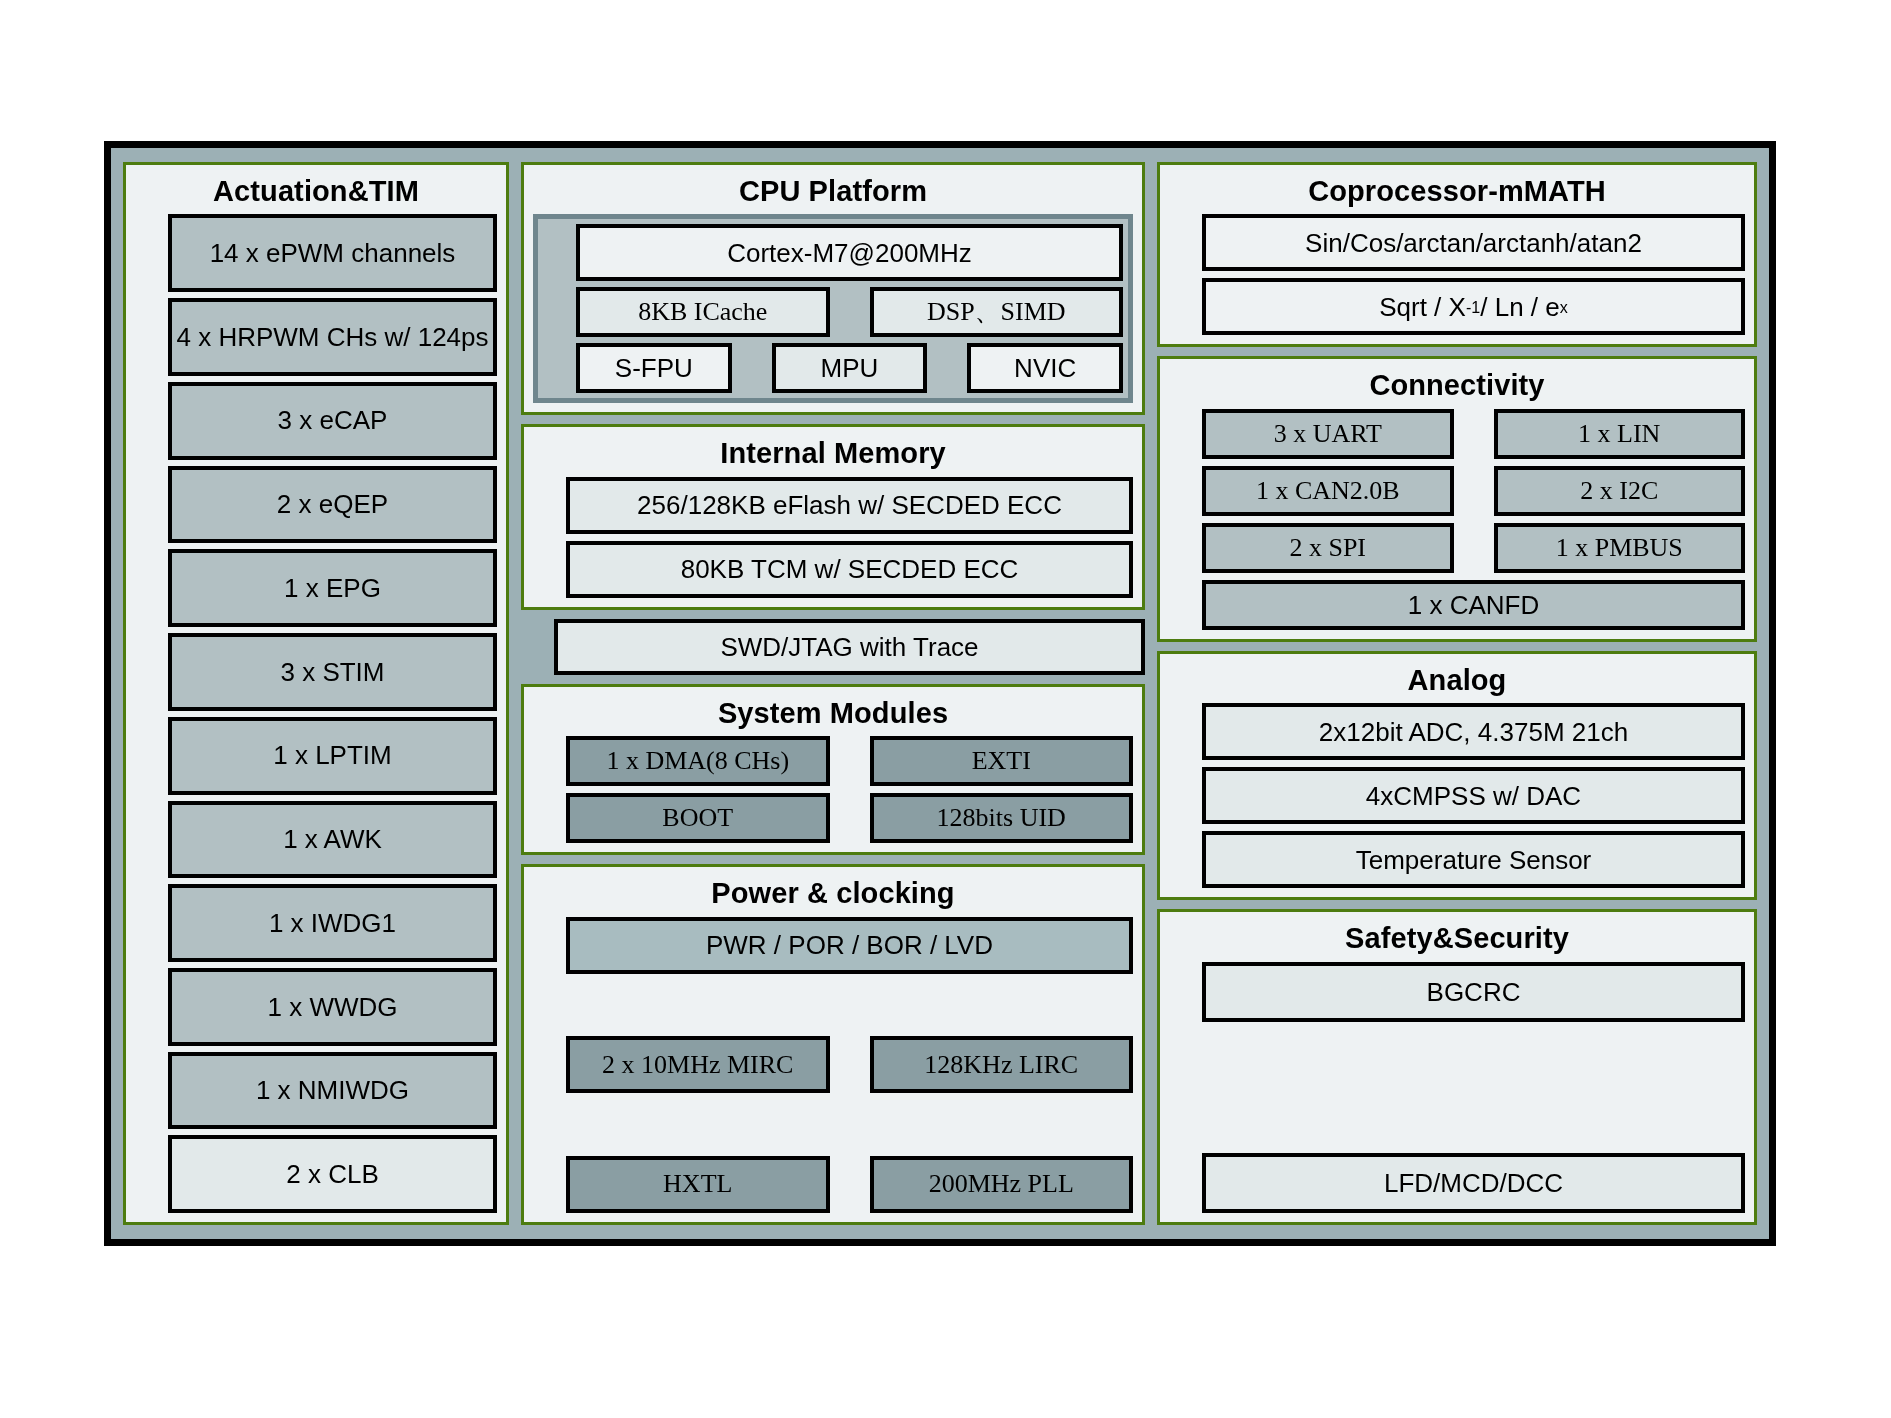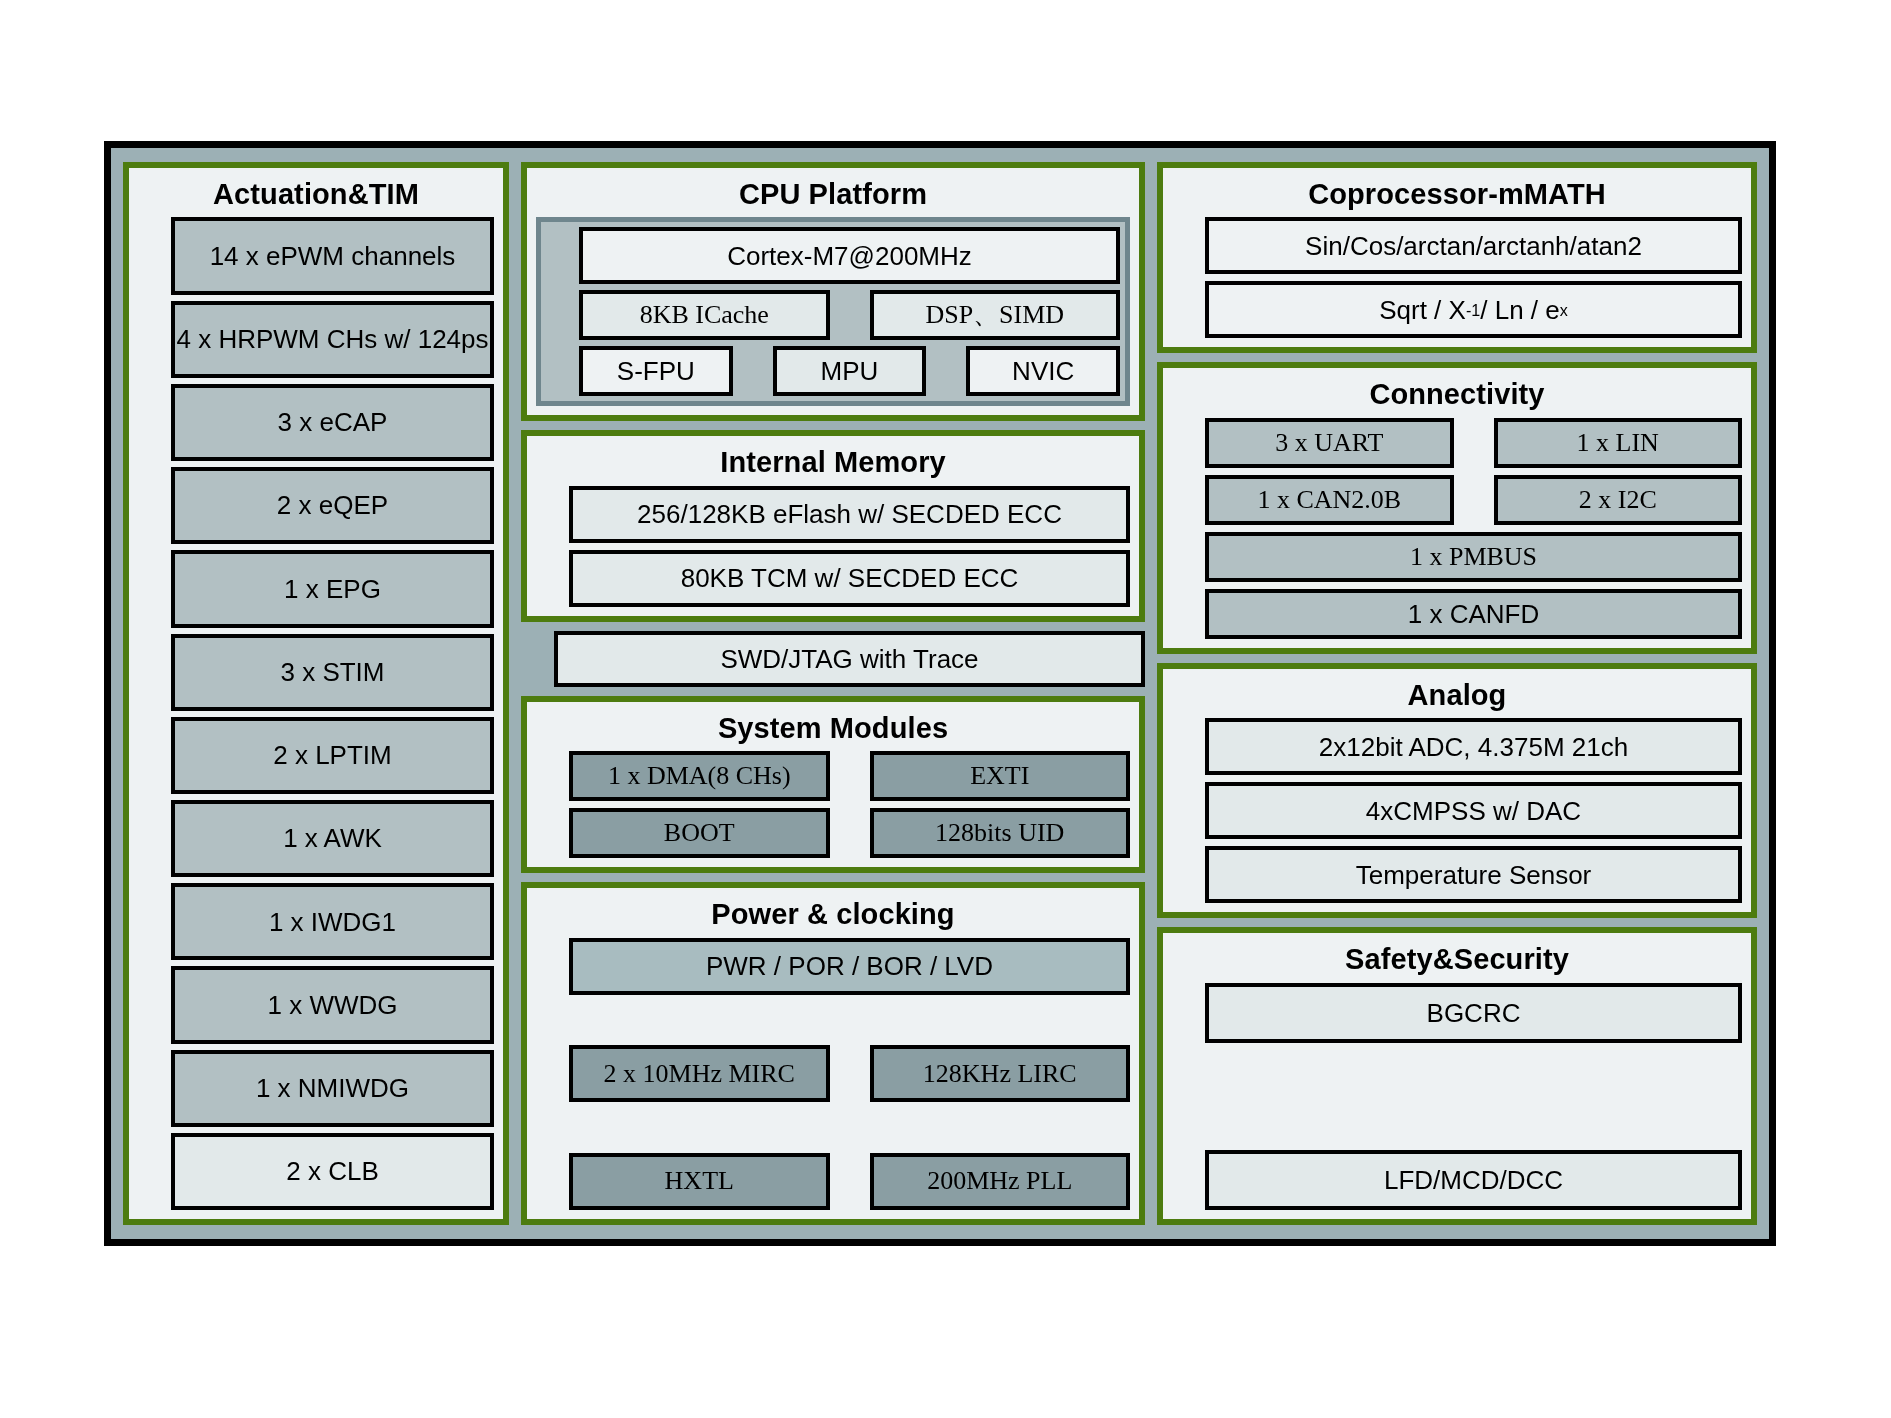--- a/index.html
+++ b/index.html
@@ -39,21 +39,21 @@
     gap: 9px;
     box-sizing: border-box;
   }
   #col-left   { width: 386px; }
   #col-middle { width: 624px; }
   #col-right  { width: 440px; flex: 1 1 auto; }
 
   
   .group {
     box-sizing: border-box;
-    border: 6px solid #4d7c0f;
+    border: 3px solid #4d7c0f;
     background: #eef2f3;
     padding: 7px 9px 9px 9px;
     display: flex;
     flex-direction: column;
   }
   .group.grow { flex: 1 1 auto; }
 
   .group-title {
     text-align: center;
     font-weight: bold;
@@ -134,21 +134,21 @@
   <div class="column" id="col-left">
     <div class="group grow">
       <div class="group-title">Actuation&amp;TIM</div>
       <div class="group-body" id="actuation-body">
         <div class="cell fill-mid">14 x ePWM channels</div>
         <div class="cell fill-mid">4 x HRPWM CHs w/ 124ps</div>
         <div class="cell fill-mid">3 x eCAP</div>
         <div class="cell fill-mid">2 x eQEP</div>
         <div class="cell fill-mid">1 x EPG</div>
         <div class="cell fill-mid">3 x STIM</div>
-        <div class="cell fill-mid">2 x LPTIM</div>
+        <div class="cell fill-mid">1 x LPTIM</div>
         <div class="cell fill-mid">1 x AWK</div>
         <div class="cell fill-mid">1 x IWDG1</div>
         <div class="cell fill-mid">1 x WWDG</div>
         <div class="cell fill-mid">1 x NMIWDG</div>
         <div class="cell fill-light">2 x CLB</div>
       </div>
     </div>
   </div>
 
   <div class="column" id="col-middle">
@@ -230,20 +230,21 @@
       <div class="group-body">
         <div class="row2">
           <div class="cell fill-mid">3 x UART</div>
           <div class="cell fill-mid">1 x LIN</div>
         </div>
         <div class="row2">
           <div class="cell fill-mid">1 x CAN2.0B</div>
           <div class="cell fill-mid">2 x I2C</div>
         </div>
         <div class="row2">
+          <div class="cell fill-mid">2 x SPI</div>
           <div class="cell fill-mid">1 x PMBUS</div>
         </div>
         <div class="cell fill-mid">1 x CANFD</div>
       </div>
     </div>
 
     <div class="group">
       <div class="group-title">Analog</div>
       <div class="group-body">
         <div class="cell fill-light tall">2x12bit ADC, 4.375M 21ch</div>

